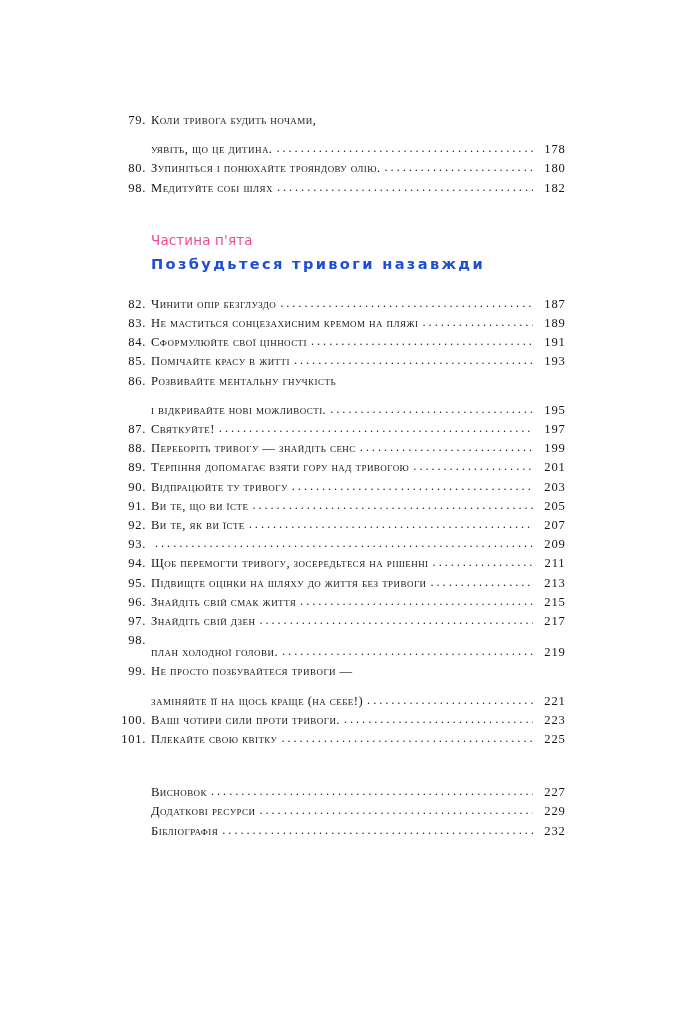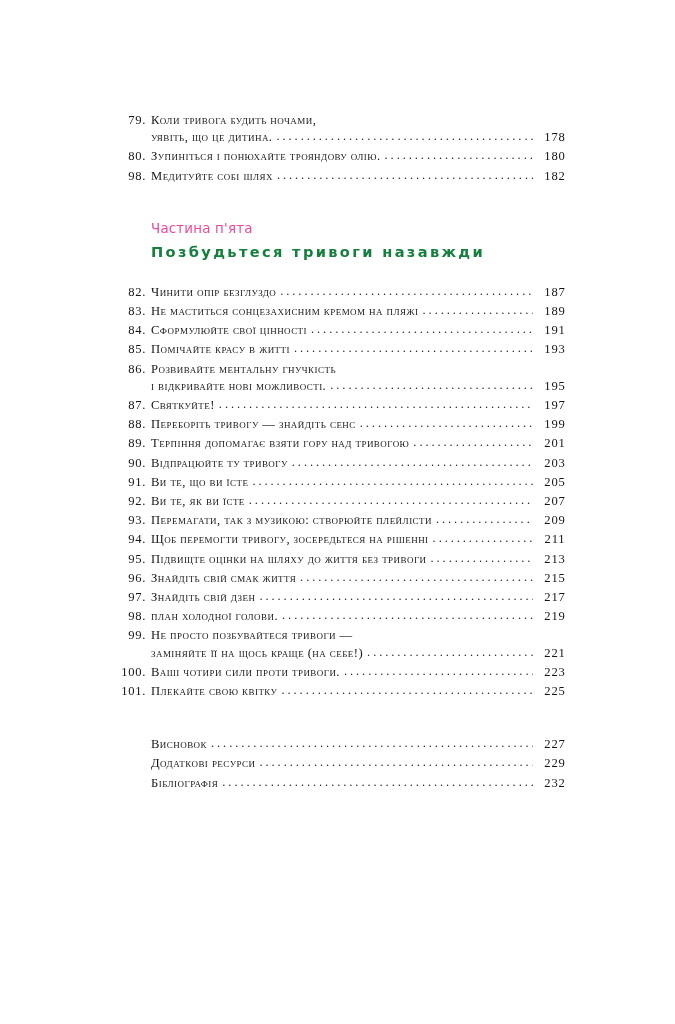--- a/index.html
+++ b/index.html
@@ -85,21 +85,21 @@
     width: 38px;
     text-align: center;
     font-size: 12.6px;
     letter-spacing: 0.8px;
     font-variant: small-caps;
     white-space: nowrap;
   }
 
   
   .entry-line.cont {
-    margin-top: 0px;
+    margin-top: 12px;
   }
 
   
   .part-block {
     margin-top: 34px;
     margin-bottom: 22px;
     margin-left: 39px;
     font-family: "DejaVu Sans", "Liberation Sans", sans-serif;
   }
   .part-kicker {
@@ -108,21 +108,21 @@
     line-height: 19px;
     letter-spacing: 0.2px;
     color: #ec4899;
   }
   .part-title {
     font-size: 14.6px;
     font-weight: 700;
     line-height: 21px;
     letter-spacing: 2.35px;
     margin-top: 3px;
-    color: #15803d;
+    color: #1d4ed8;
   }
 
   
   .backmatter {
     margin-top: 36px;
     margin-left: 39px;
   }
   .backmatter .entry-body { margin-left: 0; }
 </style>
 </head>
@@ -283,21 +283,20 @@
               <span class="entry-title">Ви те, як ви їсте</span>
               <span class="leader">........................................................................................................................................................................................................</span>
               <span class="entry-page">207</span>
             </div>
           </div>
         </div>
         <div class="entry">
           <div class="entry-num">93.</div>
           <div class="entry-body">
             <div class="entry-line">
-              <span class="entry-title">Перемагати, так з музикою: створюйте плейлісти</span>
               <span class="leader">........................................................................................................................................................................................................</span>
               <span class="entry-page">209</span>
             </div>
           </div>
         </div>
         <div class="entry">
           <div class="entry-num">94.</div>
           <div class="entry-body">
             <div class="entry-line">
               <span class="entry-title">Щоб перемогти тривогу, зосередьтеся на рішенні</span>

